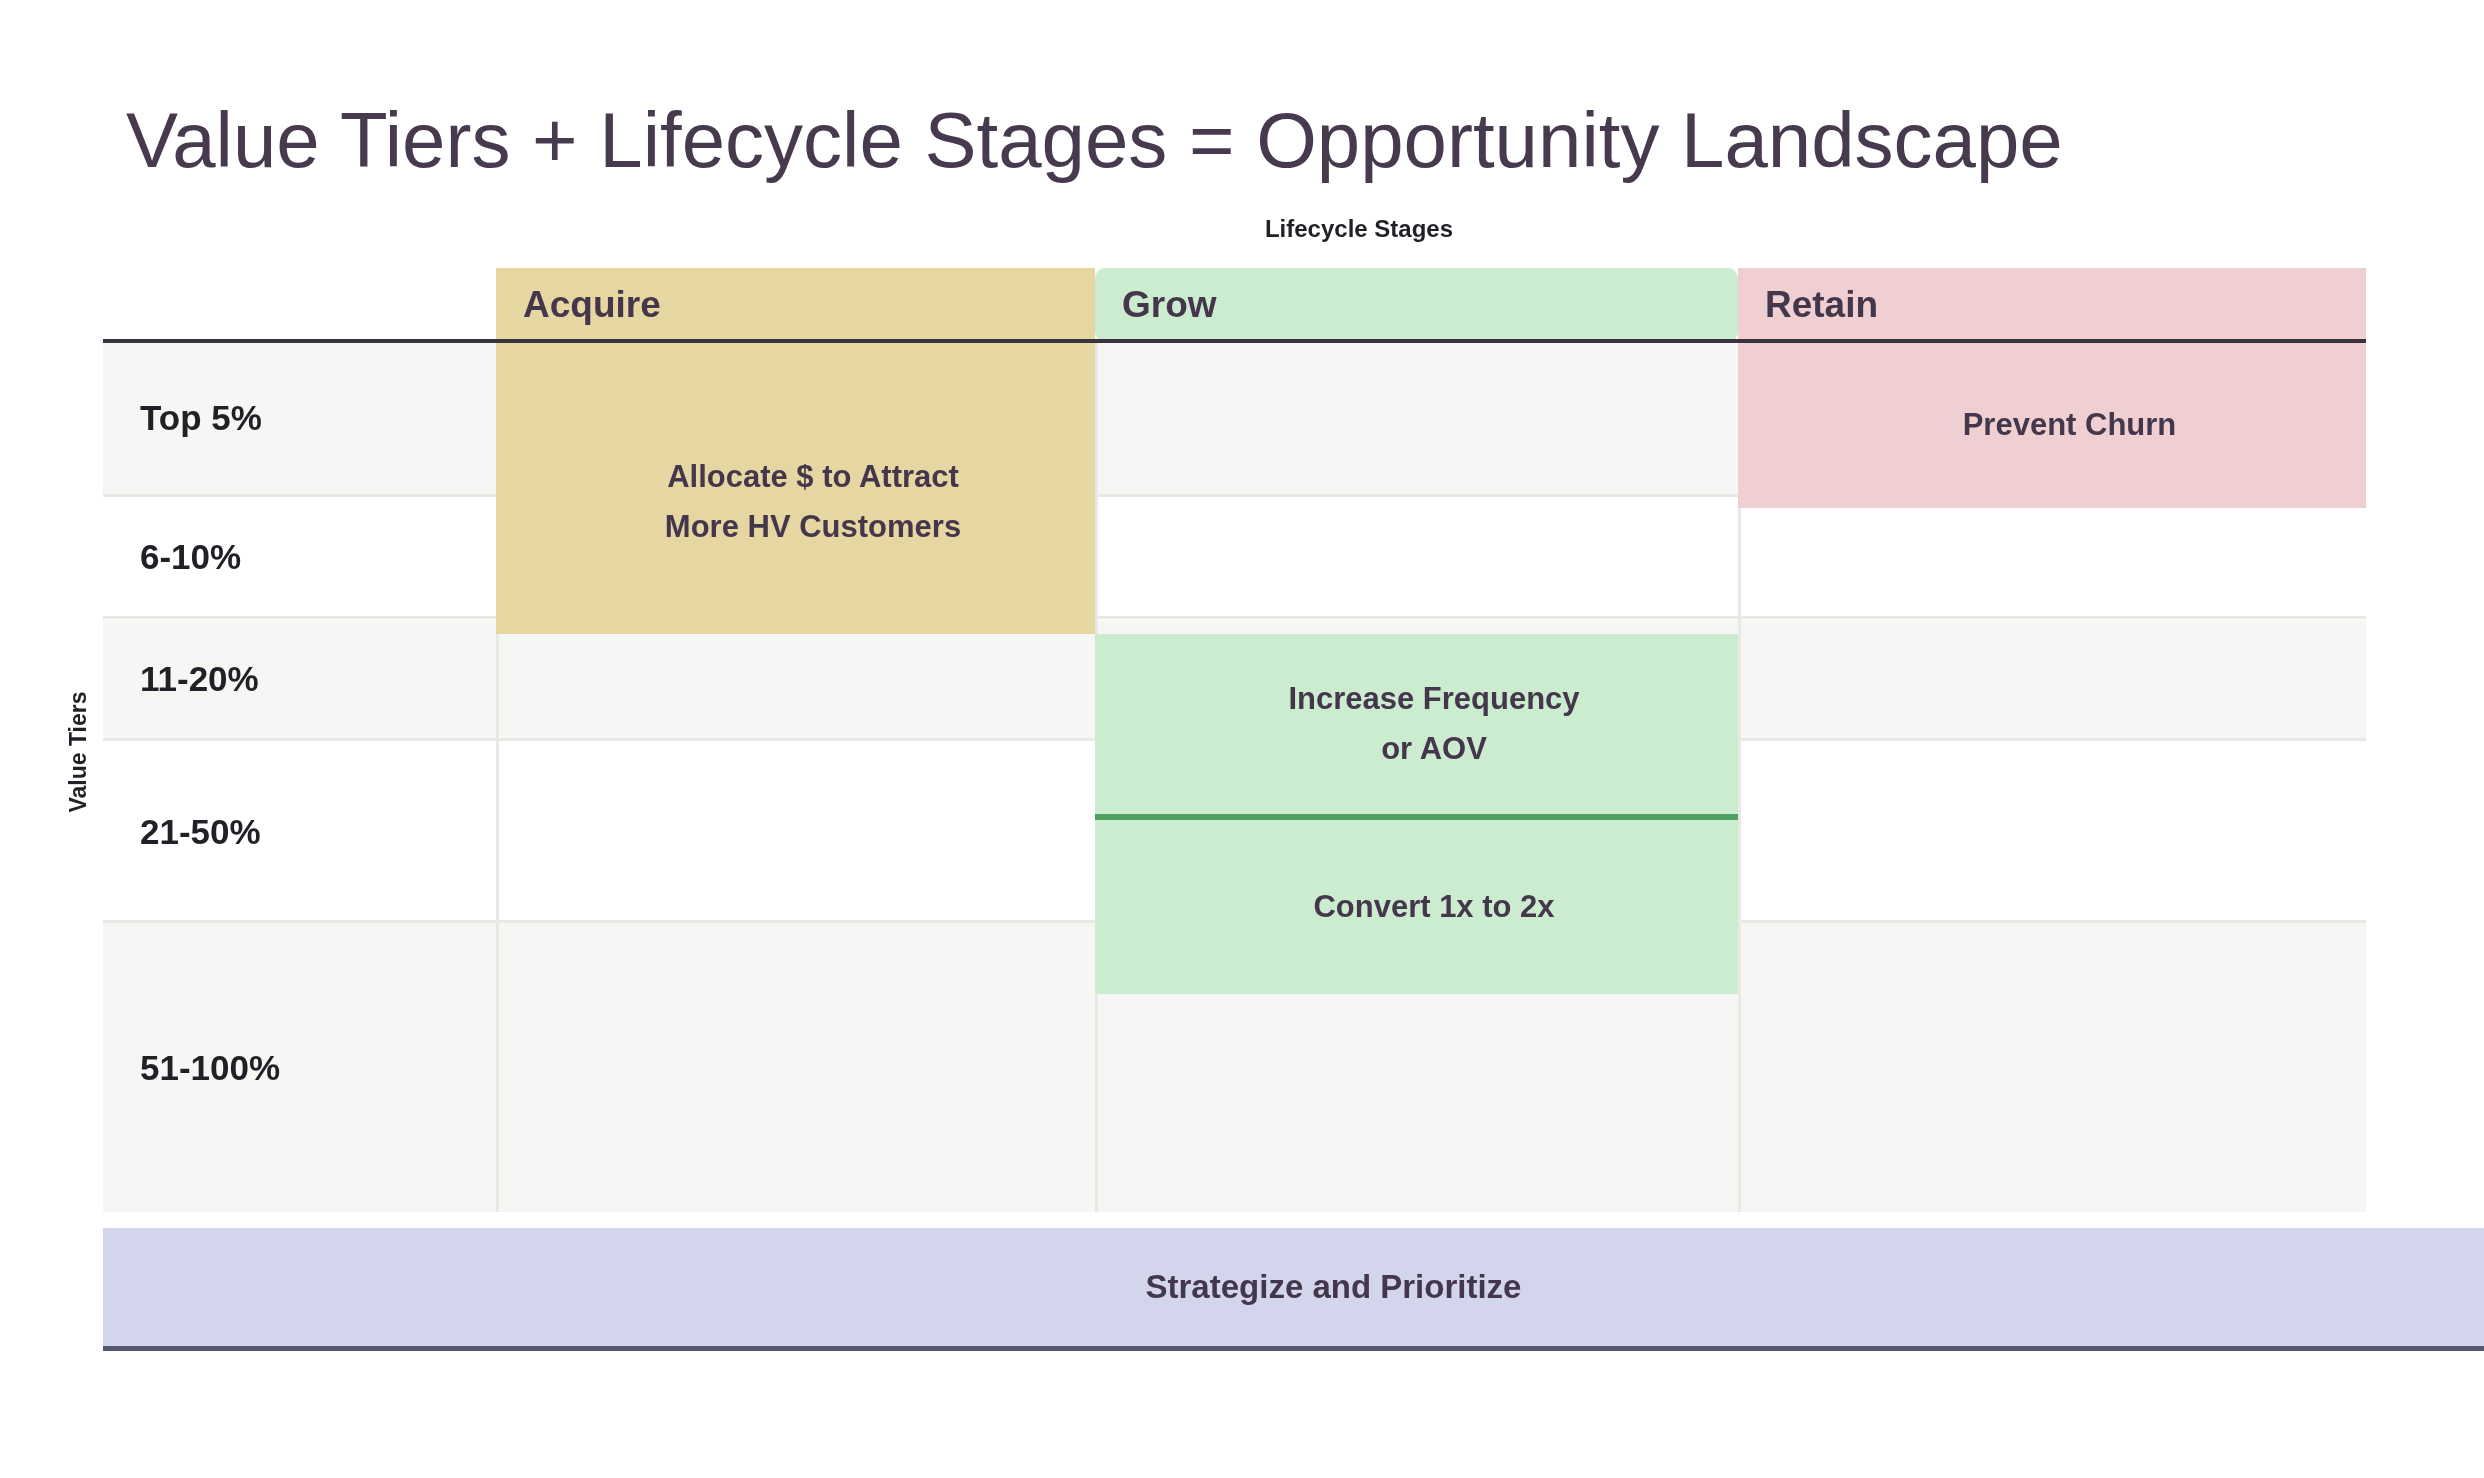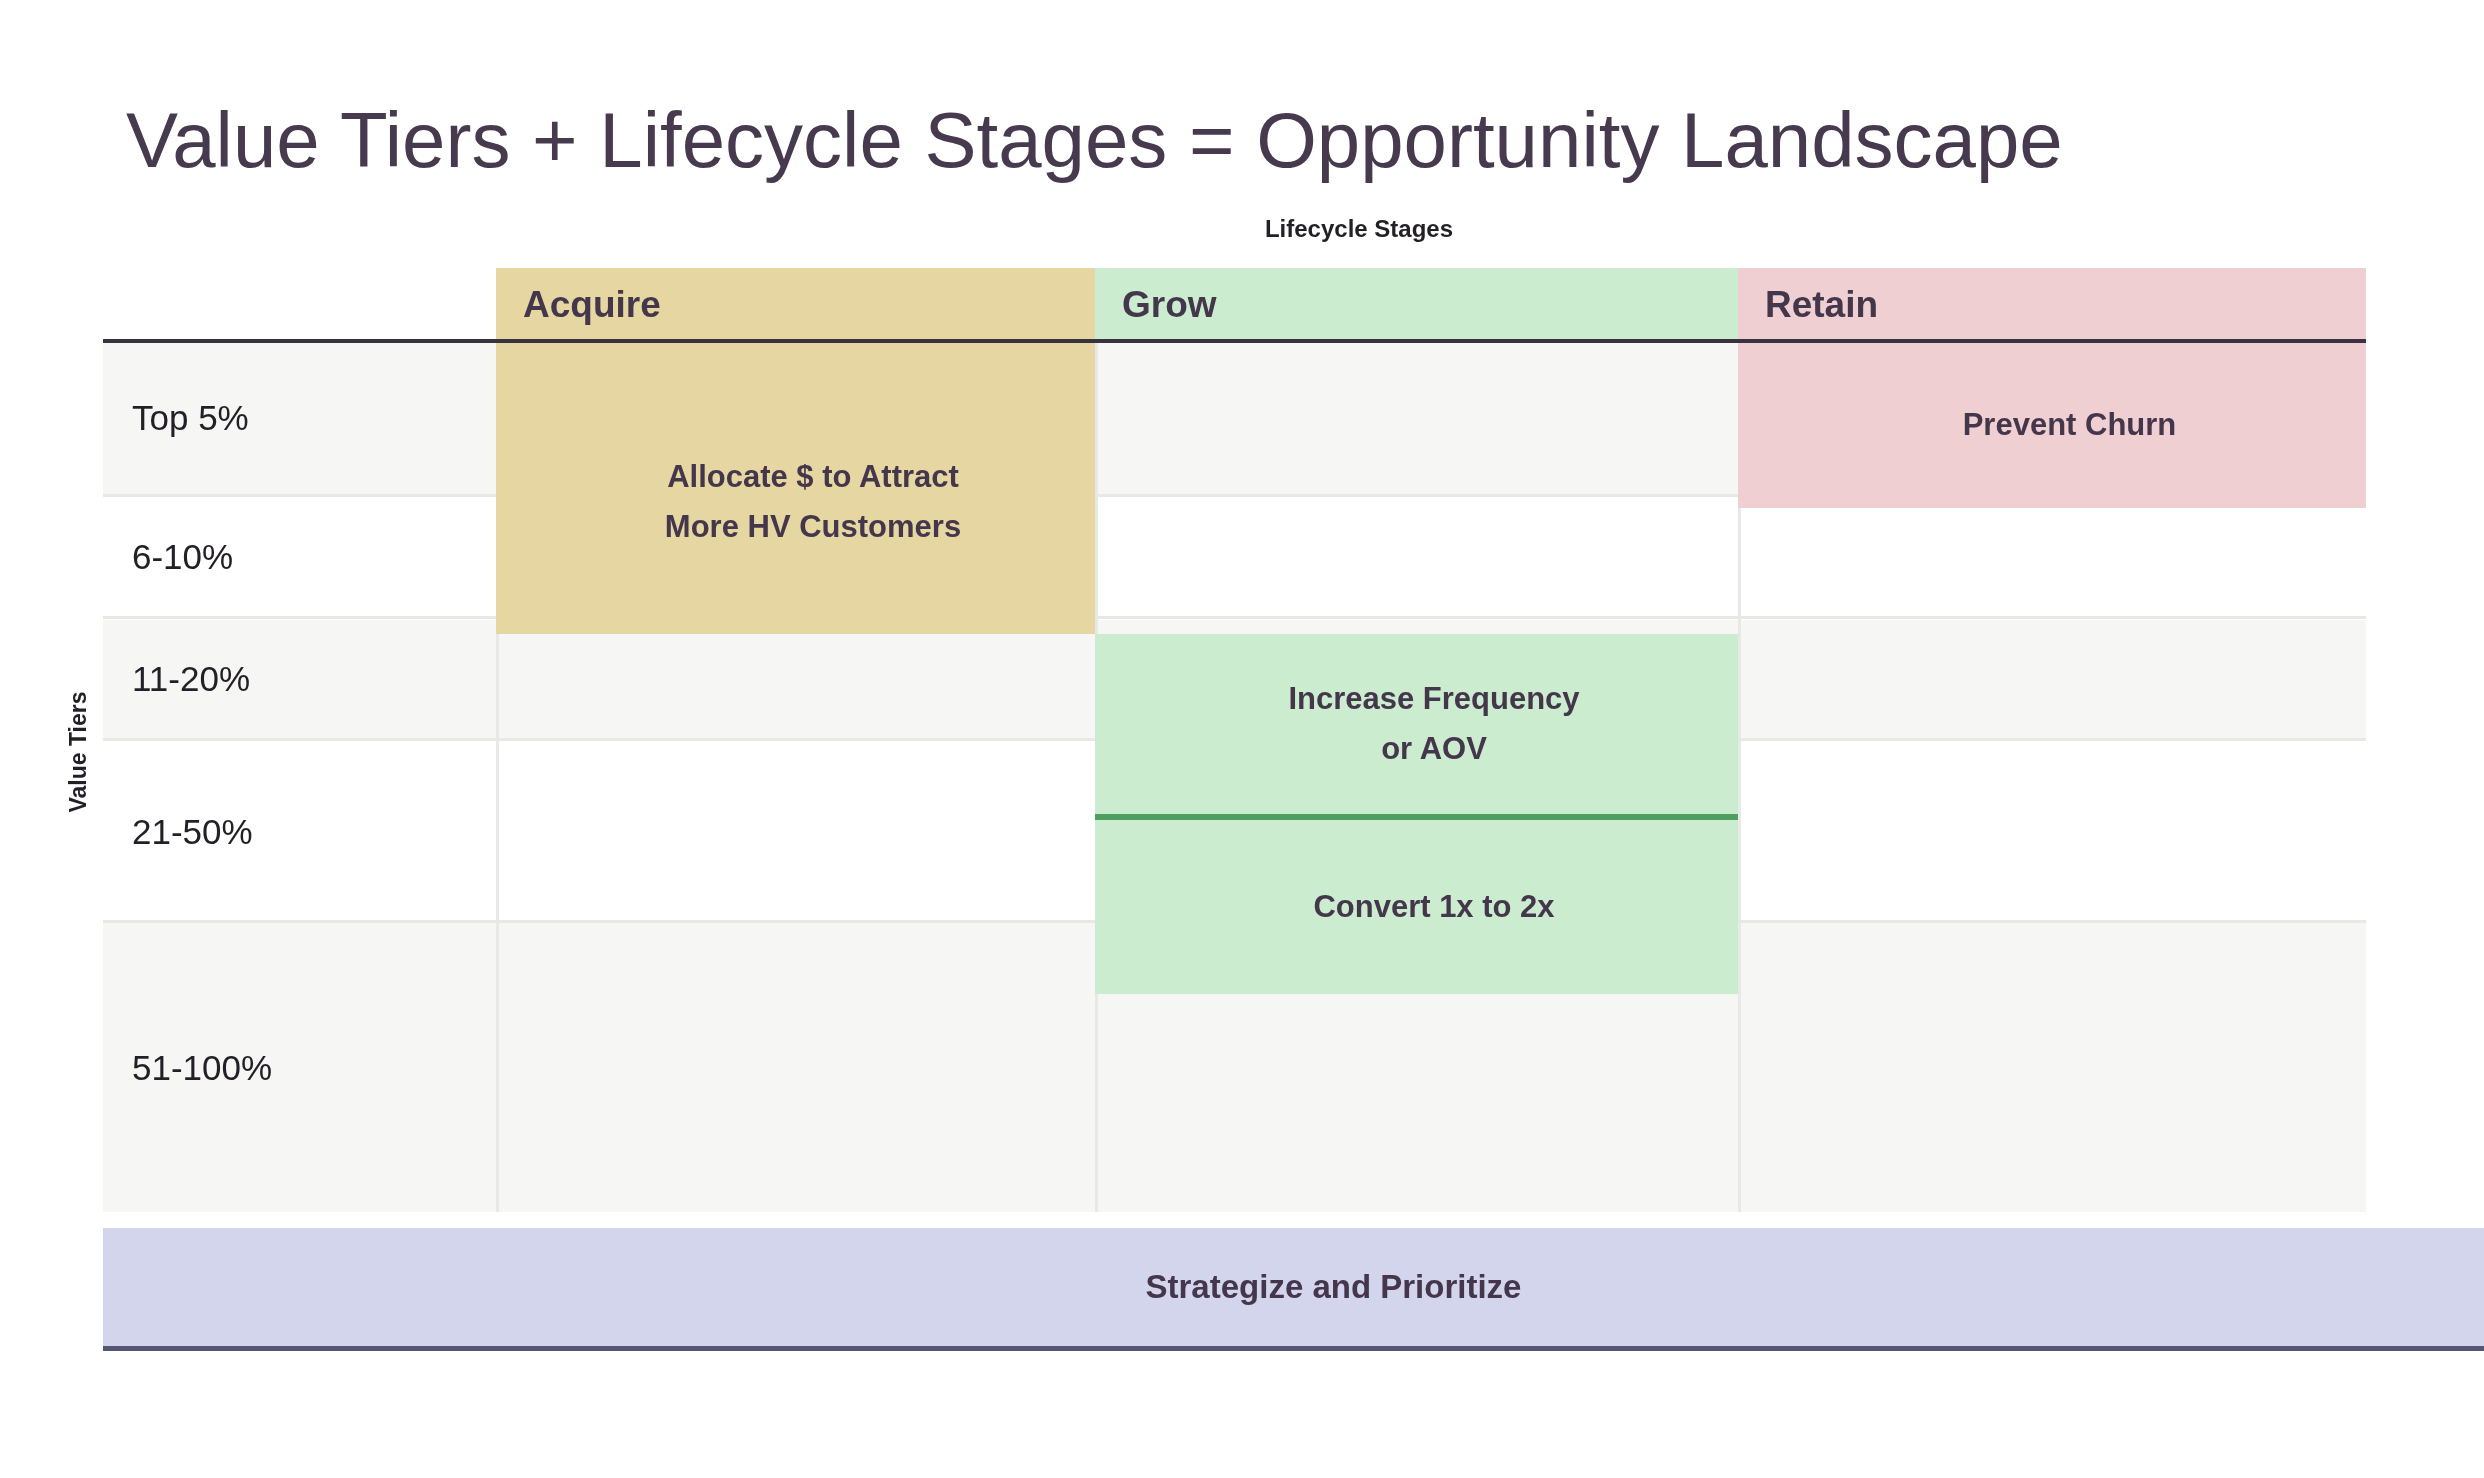--- a/index.html
+++ b/index.html
@@ -50,38 +50,38 @@
   .block .hdr{
     height:74px;flex:0 0 74px;display:flex;align-items:center;
     padding-left:27px;font-size:37px;font-weight:700;color:var(--block-text);
   }
   .block .content{
     flex:1;display:flex;flex-direction:column;align-items:center;justify-content:center;
     font-size:31px;font-weight:700;color:var(--block-text);
     line-height:50px;text-align:center;margin-left:35px;
   }
   .block-acquire{left:393px;top:0;width:599px;height:366px;background:var(--tan);gap:28px;}
-  .hdr-grow{left:992px;top:0;width:643px;height:74px;background:var(--green);}
+  .hdr-grow{left:992px;top:0;width:643px;height:74px;background:var(--green);border-radius:10px;}
   .block-retain{left:1635px;top:0;width:628px;height:240px;background:var(--pink);}
   .block-grow-mid{left:992px;top:366px;width:643px;height:180px;background:var(--green);}
   .grow-divider{position:absolute;z-index:3;left:992px;top:546px;width:643px;height:5.8px;background:var(--divider-green);}
   .block-grow-convert{left:992px;top:552px;width:643px;height:174px;background:var(--green);}
   .block-grow-convert .content,.block-retain .content,.block-grow-mid .content{justify-content:center;}
 
   
   .header-underline{
     position:absolute;z-index:5;left:0;top:71px;width:2263px;height:3.9px;
     background:var(--dark-line);
   }
 
   
   .row-label{
-    position:absolute;z-index:4;left:0;width:388px;display:flex;align-items:center;
+    position:absolute;z-index:4;left:8px;width:388px;display:flex;align-items:center;
     padding-left:29px;box-sizing:border-box;
-    font-size:35px;font-weight:400;color:var(--label-dark);white-space:nowrap;
+    font-size:35px;font-weight:700;color:var(--label-dark);white-space:nowrap;
   }
   .rl-1{top:74px;height:152px;}
   .rl-2{top:230px;height:118px;}
   .rl-3{top:352px;height:118px;}
   .rl-4{top:475px;height:177px;}
   .rl-5{top:655px;height:289px;}
 
   
   .footer-bar{
     position:absolute;left:103px;top:1228px;width:2461px;height:118px;

